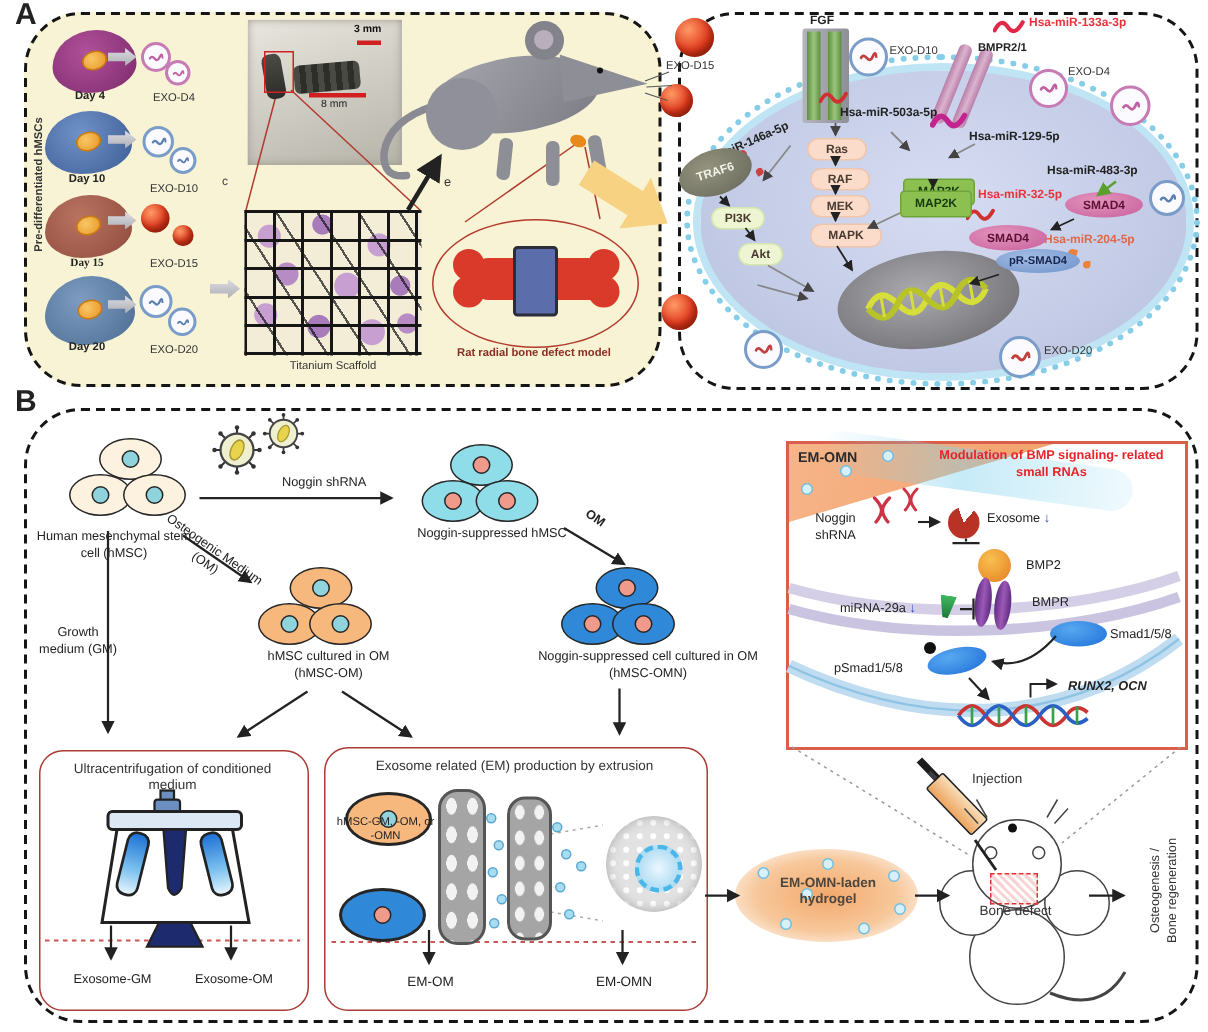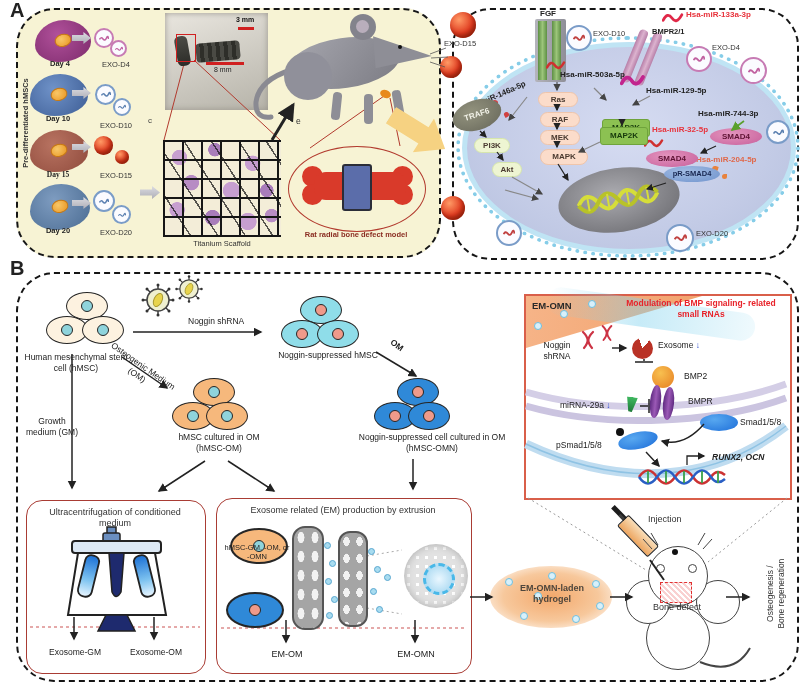--- a/index.html
+++ b/index.html
@@ -294,21 +294,21 @@
     </div>
   <div class="abs" style="left:492px;top:100px;width:6px;height:6px;border-radius:50% 50% 50% 0;background:#d04040;transform:rotate(20deg);"></div>
   <div class="abs" style="left:504px;top:112px;width:5px;height:5px;border-radius:50% 50% 50% 0;background:#d04040;transform:rotate(-30deg);"></div>
   <div class="abs" style="left:712px;top:166px;width:6px;height:6px;border-radius:50% 0 50% 50%;background:#e8823c;transform:rotate(15deg);"></div>
   <div class="abs" style="left:722px;top:174px;width:5px;height:5px;border-radius:50% 0 50% 50%;background:#e8823c;"></div>
 
   <div class="lab f8 b rt" style="left:686px;top:10px;width:108px;">Hsa-miR-133a-3p</div>
   <div class="lab f8 b" style="left:462px;top:86px;width:94px;transform:rotate(-24deg);">Hsa-miR-146a-5p</div>
   <div class="lab f8 b" style="left:560px;top:70px;width:96px;">Hsa-miR-503a-5p</div>
   <div class="lab f8 b" style="left:646px;top:86px;width:94px;">Hsa-miR-129-5p</div>
-  <div class="lab f8 b" style="left:698px;top:109px;width:96px;">Hsa-miR-744-3p</div>
+  <div class="lab f8 b" style="left:698px;top:109px;width:96px;">Hsa-miR-483-3p</div>
   <div class="lab f8 b rt" style="left:652px;top:125px;width:92px;">Hsa-miR-32-5p</div>
   <div class="lab f8 b" style="left:696px;top:155px;width:98px;color:#e0684a;">Hsa-miR-204-5p</div>
 
   <div class="abs" style="left:452px;top:100px;width:50px;height:30px;border-radius:50%;transform:rotate(-18deg);
               background:radial-gradient(ellipse at 40% 35%,#93937e,#67675a);display:flex;align-items:center;justify-content:center;">
     <span class="f8 b" style="color:#f2f2e8;">TRAF6</span>
     </div>
   <div class="pill pillg" style="left:474px;top:138px;width:34px;height:13px;line-height:13px;">PI3K</div>
   <div class="pill pillg" style="left:492px;top:162px;width:28px;height:13px;line-height:13px;">Akt</div>
   <div class="pill pillp" style="left:538px;top:92px;width:38px;height:13px;line-height:13px;">Ras</div>

